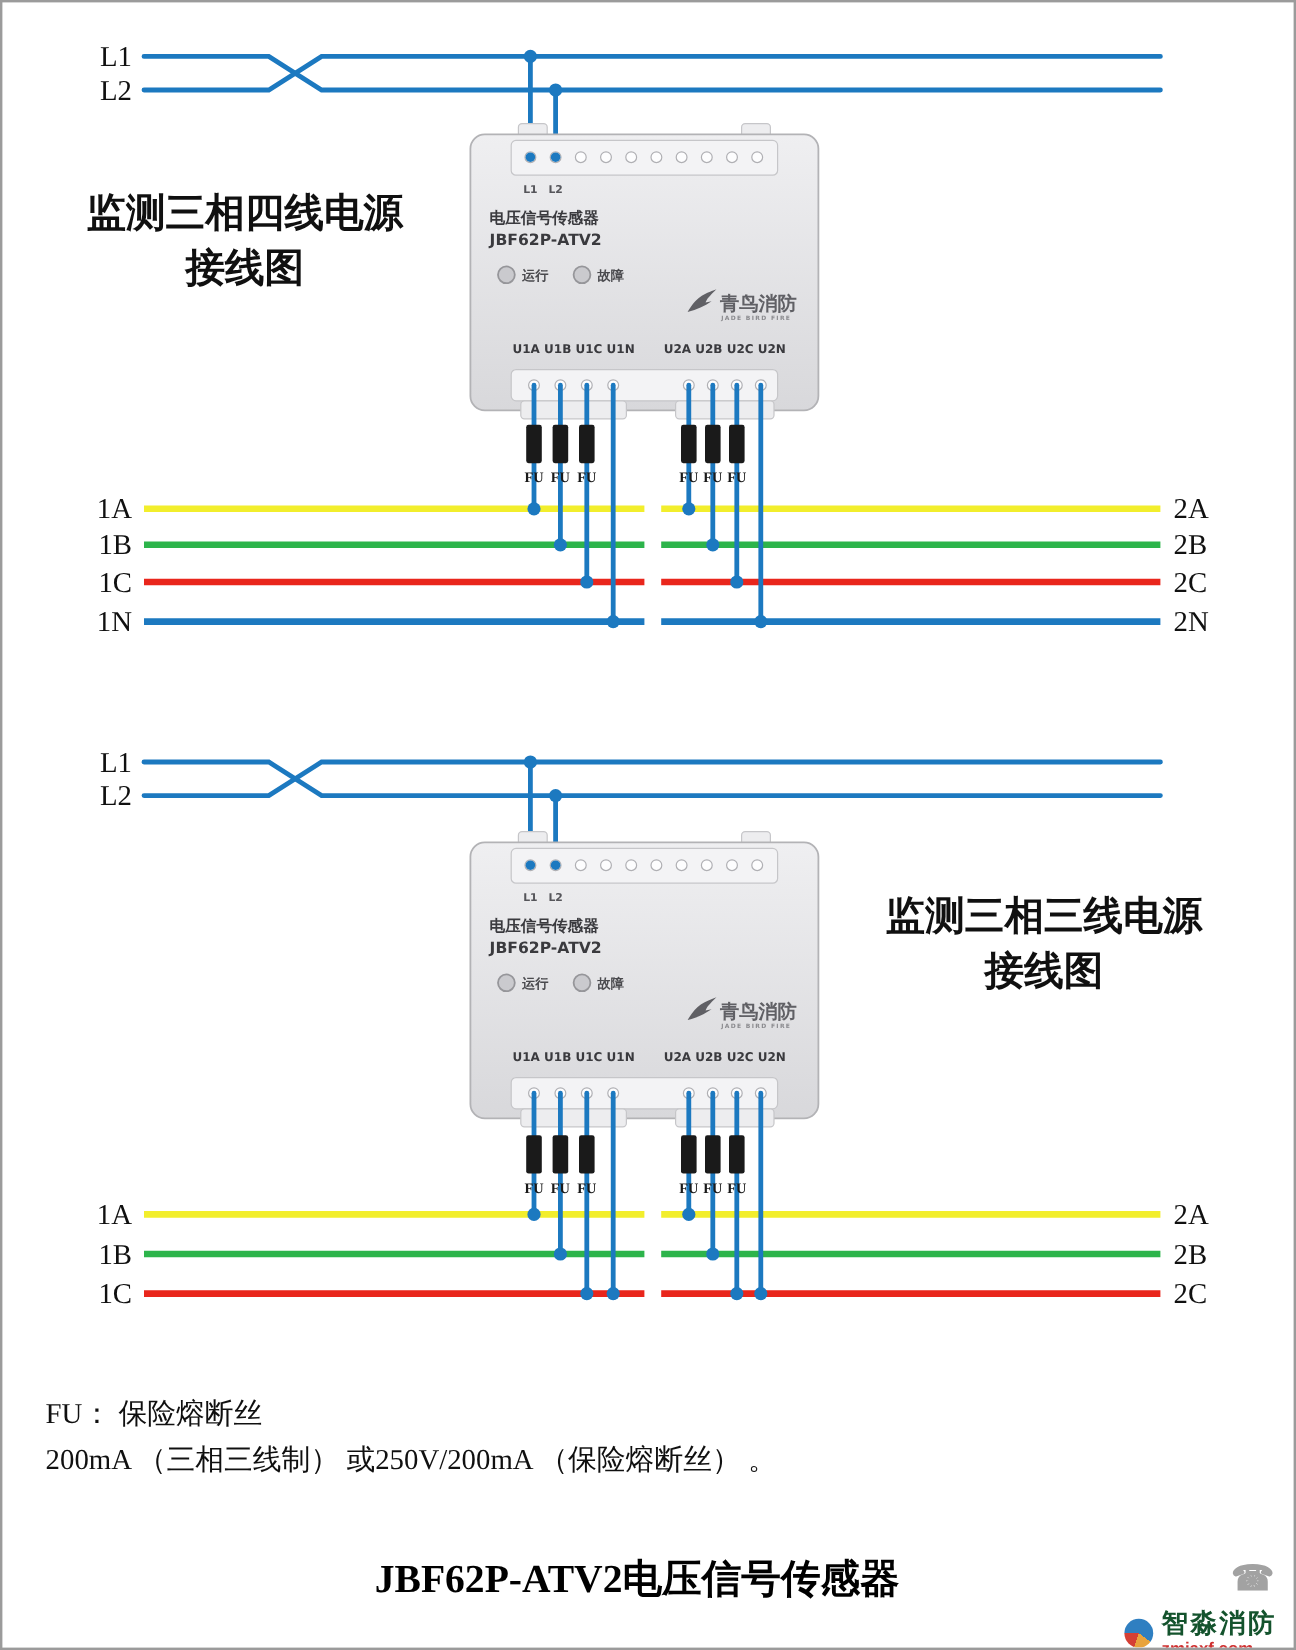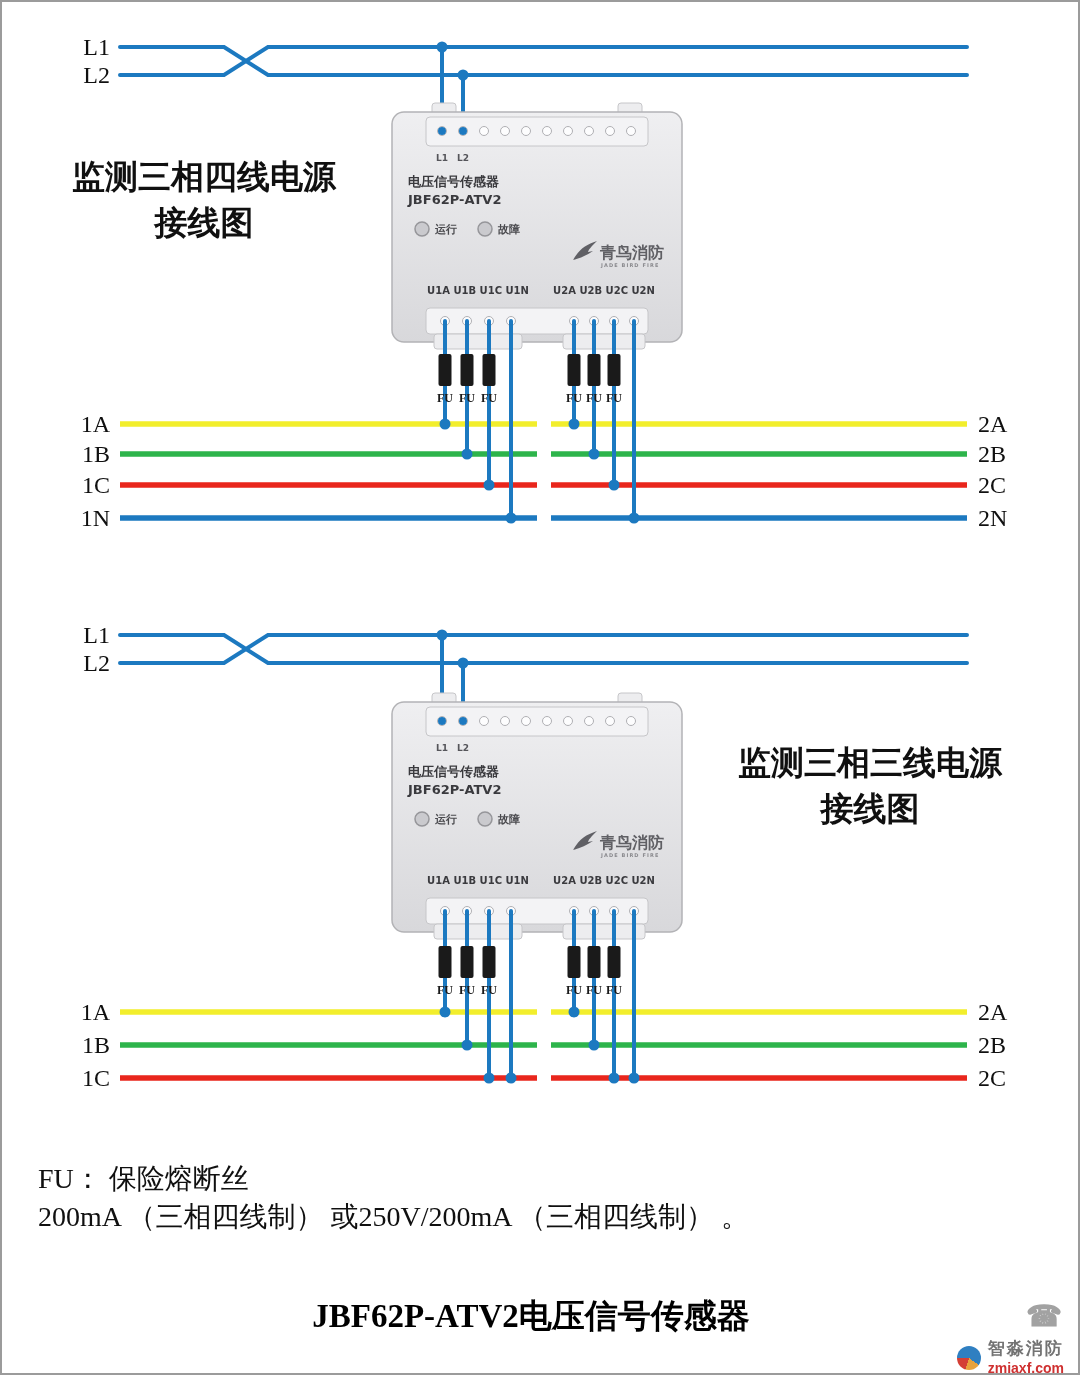--- a/index.html
+++ b/index.html
@@ -35,31 +35,31 @@
   .dname { font-family:"DejaVu Sans",sans-serif; font-size:13px; font-weight:700; fill:#3a3a3e; }
   .led   { fill:#cacace; stroke:#96969a; stroke-width:1.5; }
   .dled  { font-family:"DejaVu Sans",sans-serif; font-size:11px; font-weight:600; fill:#4a4a4e; }
   .brand { font-family:"DejaVu Sans",sans-serif; font-size:16px; font-weight:700; fill:#606065; }
   .brand-en { font-family:"DejaVu Sans",sans-serif; font-size:5px; font-weight:600; fill:#8a8a8e; letter-spacing:1.1px; }
   .uterm { font-family:"DejaVu Sans",sans-serif; font-size:10px; font-weight:700; fill:#3a3a3e; text-anchor:middle; }
   .bird  { fill:#606065; }
 
   
   .notes { position:absolute; left:36px; top:1158px; font-family:"Liberation Serif",serif;
-           font-size:28px; color:#101010; line-height:38px; }
+           font-size:24px; color:#101010; line-height:38px; }
   .main-title { position:absolute; left:0; right:18px; top:1292px; text-align:center;
                 font-family:"Liberation Serif",serif; font-size:33px; font-weight:700; color:#000; }
   .wm { position:absolute; right:16px; top:1300px; display:flex; align-items:center; gap:8px;
         color:#a2a2a2; font-family:"Liberation Sans",sans-serif; font-size:33px; font-weight:700; }
   .wm .phone { font-size:29px; line-height:1; }
   .brandmark { position:absolute; right:14px; top:1338px; display:flex; align-items:center; gap:7px; }
   .brand-logo { width:24px; height:24px; border-radius:50%;
                 background:conic-gradient(#2f7fc1 0 35%, #e8a33d 35% 55%, #d43f35 55% 75%, #2f7fc1 75% 100%); }
   .brand-col  { display:flex; flex-direction:column; line-height:1.15; }
-  .brand-name { font-family:Liberation Mono, monospace; font-size:17px; font-weight:700; color:#737373; letter-spacing:2px; }
+  .brand-name { font-family:Liberation Sans, sans-serif; font-size:22px; font-weight:700; color:#14532d; letter-spacing:2px; }
   .brand-url  { font-family:"Liberation Sans",sans-serif; font-size:14px; font-weight:700; color:#cf3030; }
 </style>
 </head>
 <body>
 
 <div class="page">
 
   <svg class="diagrams" width="1080" height="1140" viewBox="0 0 1080 1140">
     <defs>
       <linearGradient id="devGrad" x1="0" y1="0" x2="0" y2="1">
@@ -287,21 +287,21 @@
         <circle class="dot" cx="572" cy="1010" r="5.5"></circle>
           <circle class="dot" cx="592" cy="1043" r="5.5"></circle>
         <circle class="dot" cx="612" cy="1076" r="5.5"></circle>
           <circle class="dot" cx="632" cy="1076" r="5.5"></circle>
       </g>
     </g>
   </svg>
 
   <div class="notes">
     <div>FU： 保险熔断丝</div>
-    <div>200mA （三相四线制） 或250V/200mA （三相四线制） 。</div>
+    <div>200mA （三相三线制） 或250V/200mA （保险熔断丝） 。</div>
   </div>
 
   <div class="main-title">JBF62P-ATV2电压信号传感器</div>
 
   <div class="wm">
     <span class="phone">☎</span>
   </div>
   <div class="brandmark">
     <span class="brand-logo"></span>
     <span class="brand-col">

